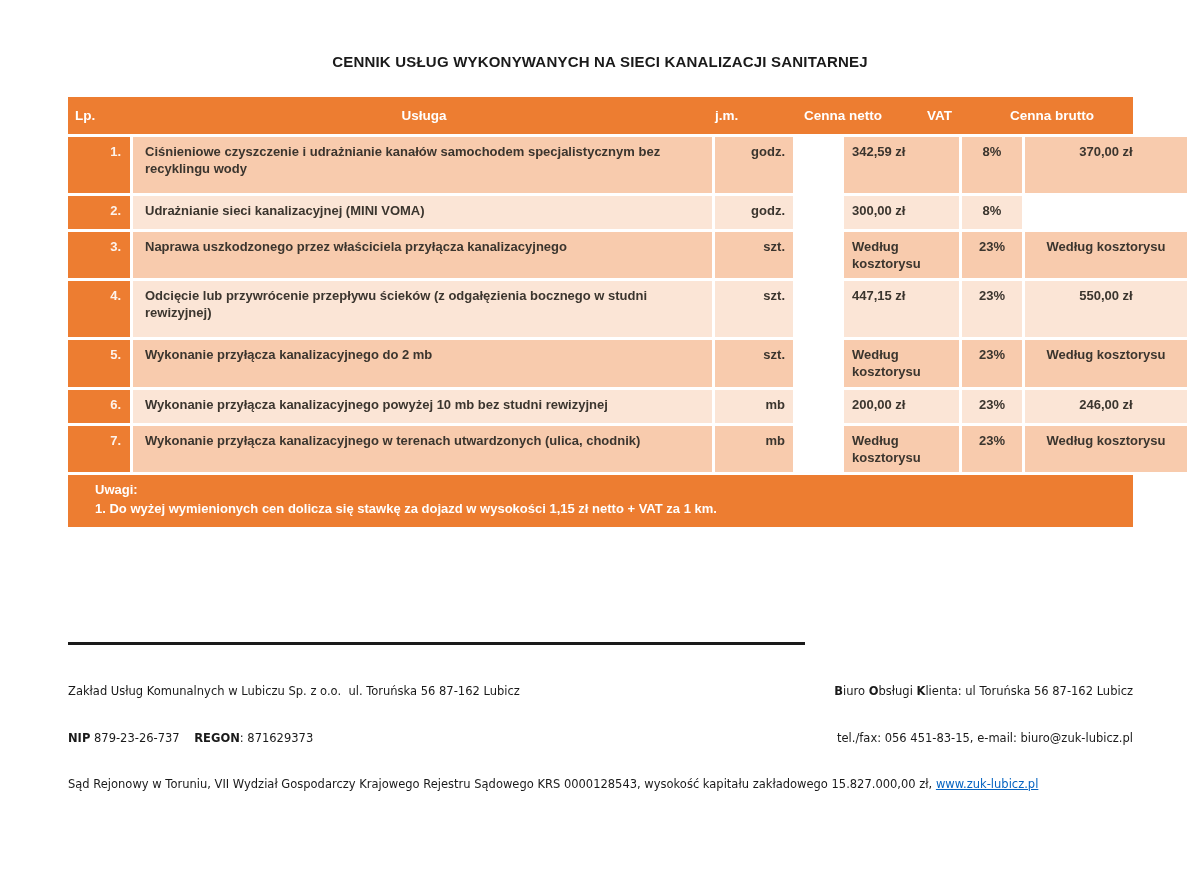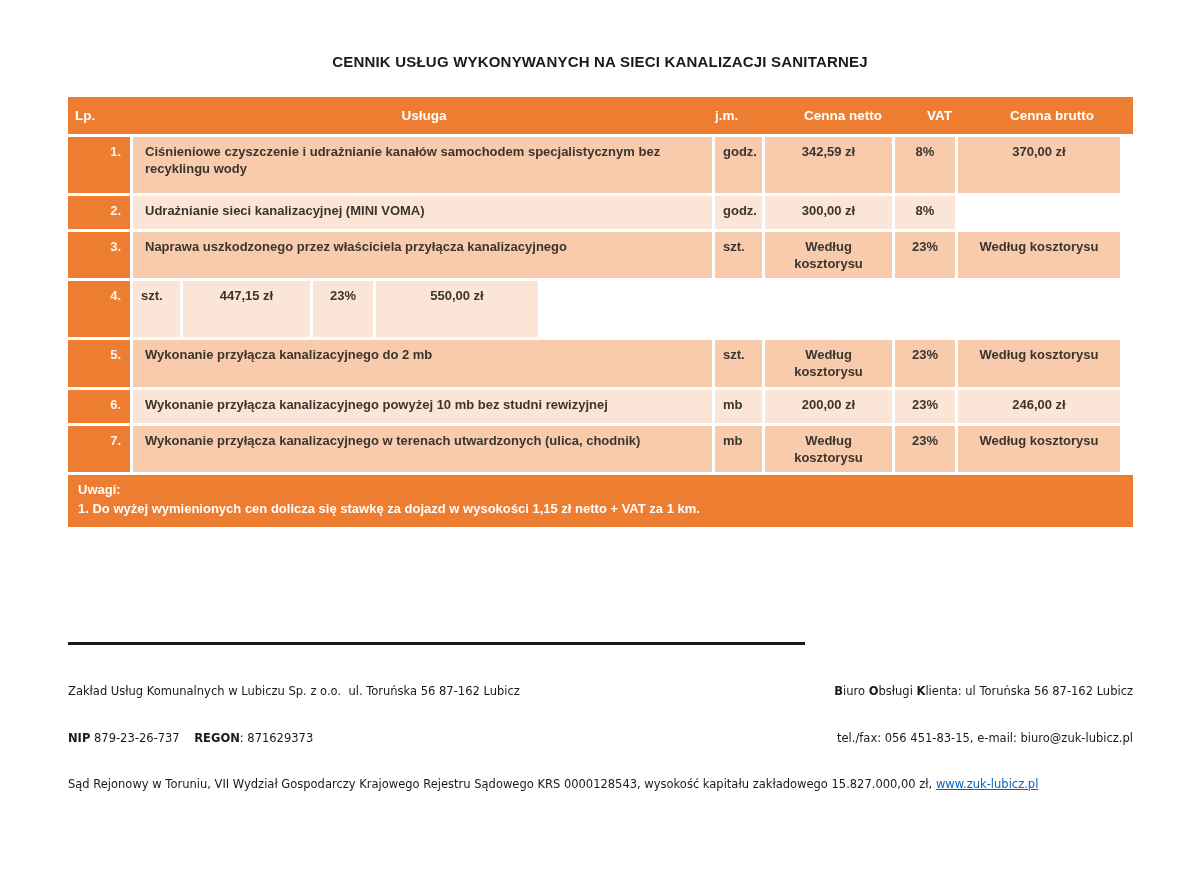--- a/index.html
+++ b/index.html
@@ -25,32 +25,32 @@
   .t-head .h-netto  { width:130px; text-align:center; }
   .t-head .h-vat    { width:63px;  text-align:center; }
   .t-head .h-brutto { width:162px; text-align:center; }
   .t-row { display:flex; gap:3px; margin-bottom:3px; font-size:13px; font-weight:bold; color:#3b352e; }
   .t-row .c { padding:6px 8px; line-height:1.32; }
   .t-row .c-lp {
     width:62px; background:#ED7D31; color:#fdf3ec; text-align:right;
     padding-right:9px; flex-shrink:0;
   }
   .t-row .c-usluga { width:579px; padding-left:12px; padding-right:10px; flex-shrink:0; }
-  .t-row .c-jm     { width:47px;  text-align:left; flex-shrink:0; }
-  .t-row .c-netto  { width:127px; text-align:center; flex-shrink:0; }
+  .t-row .c-jm     { width:78px;  text-align:right; flex-shrink:0; }
+  .t-row .c-netto  { width:115px; flex-shrink:0;margin-left:48px; }
   .t-row .c-vat    { width:60px;  text-align:center; flex-shrink:0; }
   .t-row .c-brutto { width:162px; text-align:center; flex-shrink:0; }
   .t-row.dark  .c:not(.c-lp) { background:#F8CBAD; }
   .t-row.light .c:not(.c-lp) { background:#FBE5D6; }
   .t-row.h56 .c { min-height:56px; }
   .t-row.h33 .c { min-height:33px; }
   .t-row.h40 .c { min-height:40px; }
   .t-notes {
     background:#ED7D31; color:#ffffff; font-size:13px; font-weight:bold;
-    padding:5px 10px 8px 10px; min-height:44px; line-height:1.5;
+    padding:5px 10px 8px 27px; min-height:44px; line-height:1.5;
   }
   .footer-rule { position:absolute; left:68px; top:642px; width:737px; height:3px; background:#1a1a1a; }
   .page-footer {
     position:absolute; left:68px; top:653px; width:1065px;
     font-family:"DejaVu Sans", sans-serif; font-size:11.5px; line-height:15.5px;
     color:#1a1a1a; white-space:pre-wrap;
   }
   .page-footer b { font-weight:bold; }
   .footer-right { position:absolute; top:0; right:0; text-align:right; white-space:pre-wrap; }
   .footer-link { color:#0563C1; text-decoration:underline; cursor:pointer;margin-top:18px; }
@@ -94,20 +94,21 @@
       <div class="c c-lp">3.</div>
       <div class="c c-usluga">Naprawa uszkodzonego przez właściciela przyłącza kanalizacyjnego</div>
       <div class="c c-jm">szt.</div>
       <div class="c c-netto">Według kosztorysu</div>
       <div class="c c-vat">23%</div>
       <div class="c c-brutto">Według kosztorysu</div>
     </div>
 
     <div class="t-row light h56">
       <div class="c c-lp">4.</div>
+      <div class="c c-usluga">Odcięcie lub przywrócenie przepływu ścieków (z odgałęzienia bocznego w studni rewizyjnej)</div>
       <div class="c c-jm">szt.</div>
       <div class="c c-netto">447,15 zł</div>
       <div class="c c-vat">23%</div>
       <div class="c c-brutto">550,00 zł</div>
     </div>
 
     <div class="t-row dark h40">
       <div class="c c-lp">5.</div>
       <div class="c c-usluga">Wykonanie przyłącza kanalizacyjnego do 2 mb</div>
       <div class="c c-jm">szt.</div>

